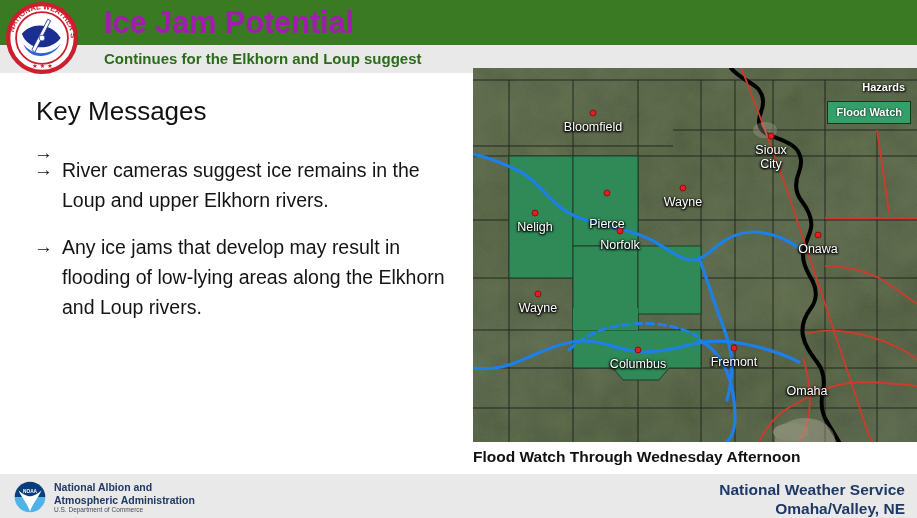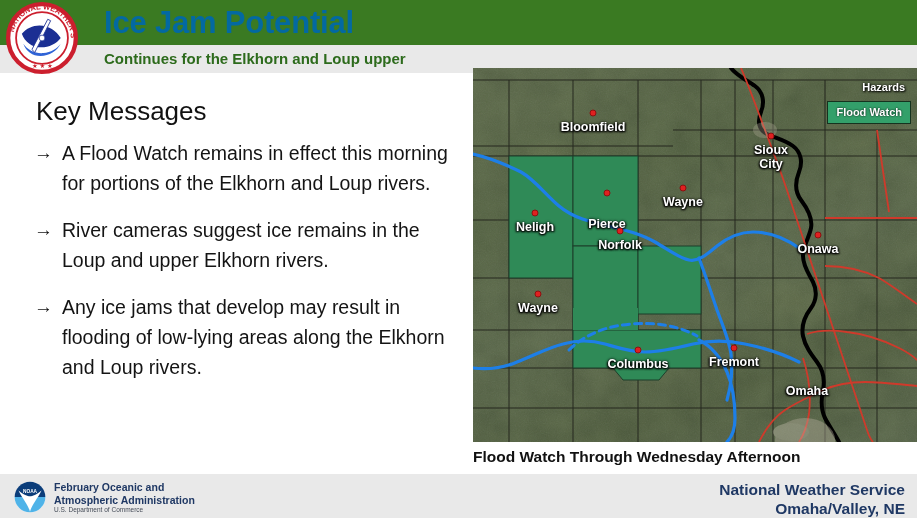--- a/index.html
+++ b/index.html
@@ -11,21 +11,21 @@
   }
   #page { position: relative; width: 917px; height: 518px; background:#fff; }
 
   
   .header-bar {
     position: absolute; left: 0; top: 0; width: 917px; height: 45px;
     background: #3a7a22;
   }
   .header-title {
     position: absolute; left: 104px; top: 4px;
-    font-size: 31px; font-weight: bold; color: #0369a1;
+    font-size: 31px; font-weight: bold; color: #a21caf;
     letter-spacing: -0.2px; line-height: 38px;
   }
   .header-date-wrap {
     position: absolute; right: 11px; top: 4px;
     text-align: right; color: #ffffff;
     font-size: 15px; font-weight: bold; line-height: 19px;
   }
   .subtitle-bar {
     position: absolute; left: 0; top: 45px; width: 917px; height: 28px;
     background: #e9e9e9;
@@ -78,21 +78,21 @@
   .map-noise { position: absolute; inset: 0; opacity: .5; }
   .map-svg { position: absolute; inset: 0; }
 
   .city-dot {
     position: absolute; width: 7px; height: 7px; border-radius: 50%;
     background: #e02020; border: 1px solid #8d1010;
     transform: translate(-50%,-50%);
   }
   .city-label {
     position: absolute; transform: translateX(-50%);
-    color: #ffffff; font-size: 12.5px; font-weight: bold;
+    color: #ffffff; font-size: 12.5px; font-weight: normal;
     text-shadow: 0 0 3px #000, 1px 1px 2px #000, -1px 1px 2px #000;
     white-space: pre; text-align: center; line-height: 14px;
   }
   .legend-title {
     position: absolute; right: 12px; top: 13px;
     color: #ffffff; font-size: 11px; font-weight: bold;
     text-shadow: 0 0 3px #000, 1px 1px 2px #000;
   }
   .legend-chip {
     position: absolute; right: 6px; top: 33px;
@@ -147,28 +147,27 @@
     <path id="arcTop" d="M50 50 m-40 0 a40 40 0 0 1 80 0" fill="none"></path>
     <text font-size="10.5" font-weight="bold" fill="#cc1f2e" font-family="'Liberation Sans',sans-serif">
       <textPath href="#arcTop" startOffset="6%">NATIONAL  WEATHER  SERVICE</textPath>
     </text>
     <text x="36" y="92" font-size="9" fill="#cc1f2e" font-family="'Liberation Sans',sans-serif">★ ★ ★</text>
   </svg>
 
   <div class="header-title">Ice Jam Potential</div>
 
 
-  <div class="header-subtitle">Continues for the Elkhorn and Loup upper</div>
+  <div class="header-subtitle">Continues for the Elkhorn and Loup suggest</div>
 
   <div class="key-title">Key Messages</div>
 
   <div class="bullets">
     <div class="bullet">
       <span class="arrow">→</span>
-      <span>A Flood Watch remains in effect this morning for portions of the Elkhorn and Loup rivers.</span>
     </div>
     <div class="bullet">
       <span class="arrow">→</span>
       <span>River cameras suggest ice remains in the Loup and upper Elkhorn rivers.</span>
     </div>
     <div class="bullet">
       <span class="arrow">→</span>
       <span>Any ice jams that develop may result in flooding of low-lying areas along the Elkhorn and Loup rivers.</span>
     </div>
   </div>
@@ -337,21 +336,21 @@
     <circle cx="50" cy="50" r="48" fill="#ffffff"></circle>
     <path d="M50 2 A48 48 0 0 1 98 50 L50 50 Z" fill="#0b3d7a"></path>
     <path d="M2 50 A48 48 0 0 0 50 98 L50 50 Z" fill="#4fb3e8"></path>
     <path d="M98 50 A48 48 0 0 1 50 98 L50 50 Z" fill="#4fb3e8"></path>
     <path d="M50 2 A48 48 0 0 0 2 50 L50 50 Z" fill="#0b3d7a"></path>
     <path d="M14 30 C28 58 44 74 50 96 C56 74 72 58 86 30 C70 44 58 48 50 48 C42 48 30 44 14 30 Z" fill="#ffffff"></path>
     <text x="50" y="36" text-anchor="middle" font-size="15" font-weight="bold" fill="#ffffff" font-family="'Liberation Sans',sans-serif">NOAA</text>
   </svg>
 
   <div class="noaa-text">
-    <div>February Oceanic and</div>
+    <div>National Albion and</div>
     <div>Atmospheric Administration</div>
   </div>
   <div class="noaa-sub">U.S. Department of Commerce</div>
 
   <div class="nws-office">
     <div>National Weather Service</div>
     <div>Omaha/Valley, NE</div>
   </div>
 
 </div>

